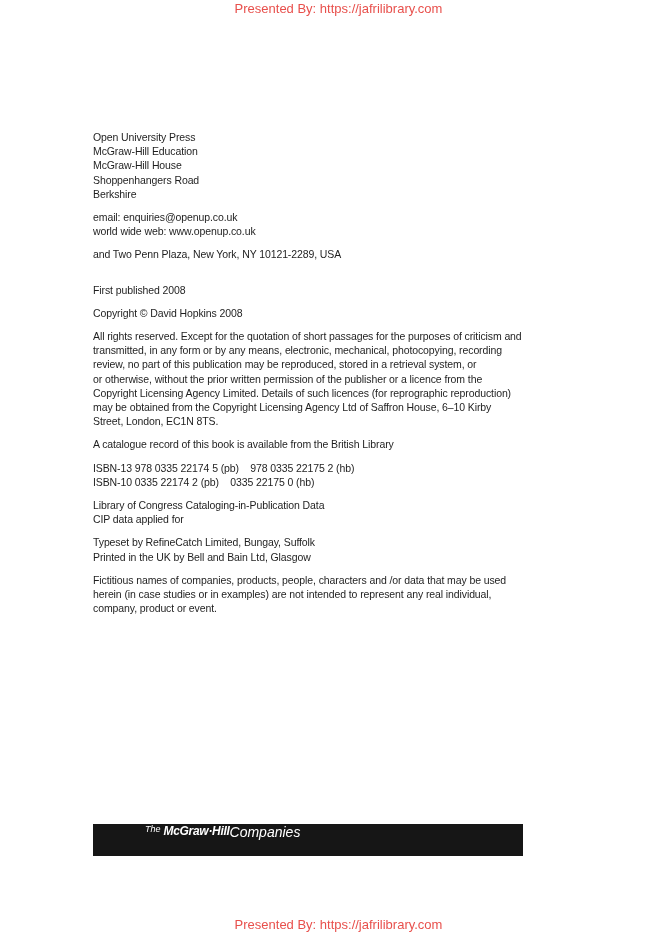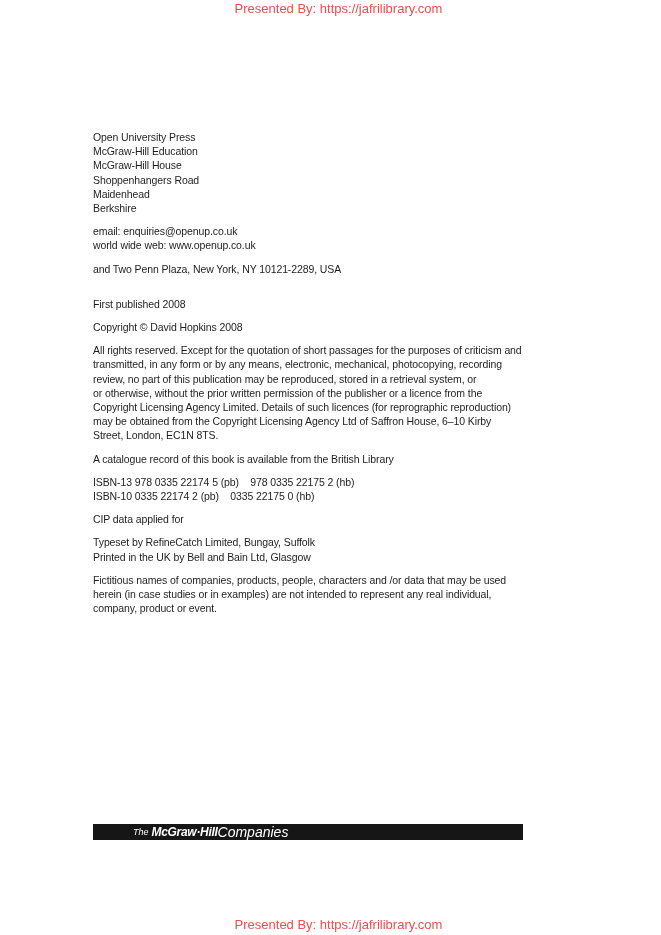--- a/index.html
+++ b/index.html
@@ -34,47 +34,46 @@
     color: #1e1e1e;
   }
   .block { margin-bottom: 9px; }
   .gap-large { margin-top: 21px; }
   .line { white-space: pre-wrap; }
   .logo-bar {
     position: absolute;
     left: 93px;
     top: 824px;
     width: 430px;
-    height: 16px;
+    height: 32px;
     background: #161616;
     color: #ffffff;
     display: flex;
-    align-items: center;
-    padding-left: 40px;
+    align-items: flex-start;
+    padding-left: 52px;
     font-style: italic;
   }
   .logo-the { font-size: 9px; margin-right: 3px; }
   .logo-name { font-size: 12px; font-weight: bold; letter-spacing: -0.3px; }
   .logo-companies { font-size: 14px; }
 </style>
 </head>
 <body>
 
 <div class="page">
 
   <div class="watermark watermark-top">Presented By: https://jafrilibrary.com</div>
 
   <div class="content">
 
     <div class="block">
       <div class="line">Open University Press</div>
       <div class="line">McGraw-Hill Education</div>
       <div class="line">McGraw-Hill House</div>
       <div class="line">Shoppenhangers Road</div>
-      <div class="line">Maidenhead</div>
       <div class="line">Berkshire</div>
     </div>
 
     <div class="block">
       <div class="line">email: enquiries@openup.co.uk</div>
       <div class="line">world wide web: www.openup.co.uk</div>
     </div>
 
     <div class="block">
       <div class="line">and Two Penn Plaza, New York, NY 10121-2289, USA</div>
@@ -101,20 +100,21 @@
     <div class="block">
       <div class="line">A catalogue record of this book is available from the British Library</div>
     </div>
 
     <div class="block">
       <div class="line">ISBN-13 978 0335 22174 5 (pb)    978 0335 22175 2 (hb)</div>
       <div class="line">ISBN-10 0335 22174 2 (pb)    0335 22175 0 (hb)</div>
     </div>
 
     <div class="block">
+      <div class="line">Library of Congress Cataloging-in-Publication Data</div>
       <div class="line">CIP data applied for</div>
     </div>
 
     <div class="block">
       <div class="line">Typeset by RefineCatch Limited, Bungay, Suffolk</div>
       <div class="line">Printed in the UK by Bell and Bain Ltd, Glasgow</div>
     </div>
 
     <div class="block">
       <div class="line">Fictitious names of companies, products, people, characters and /or data that may be used</div>

